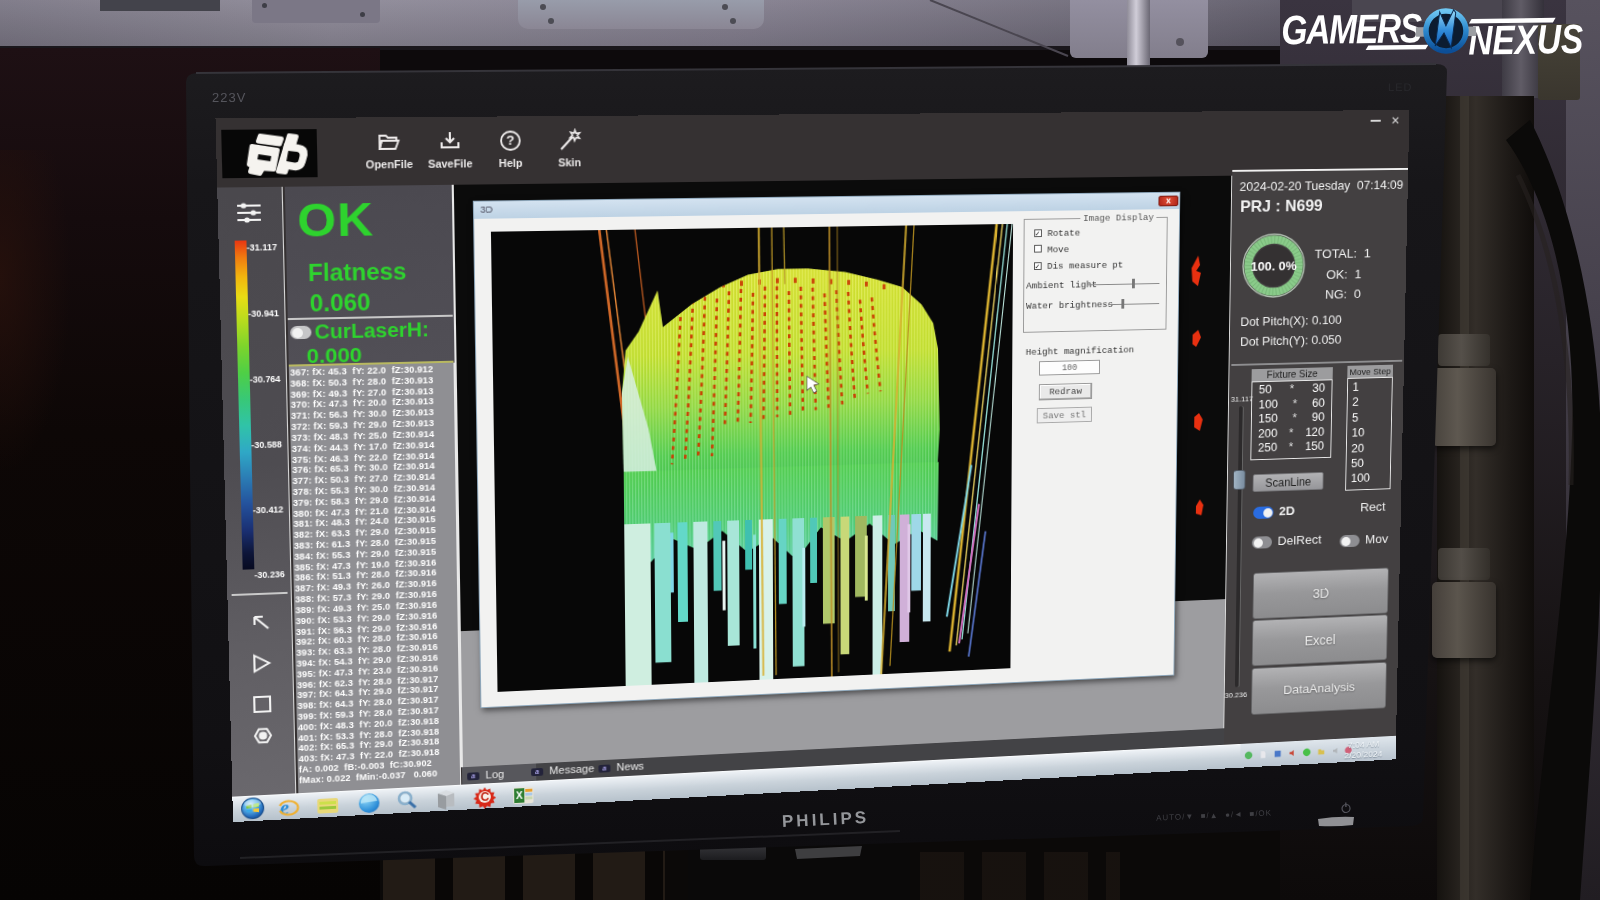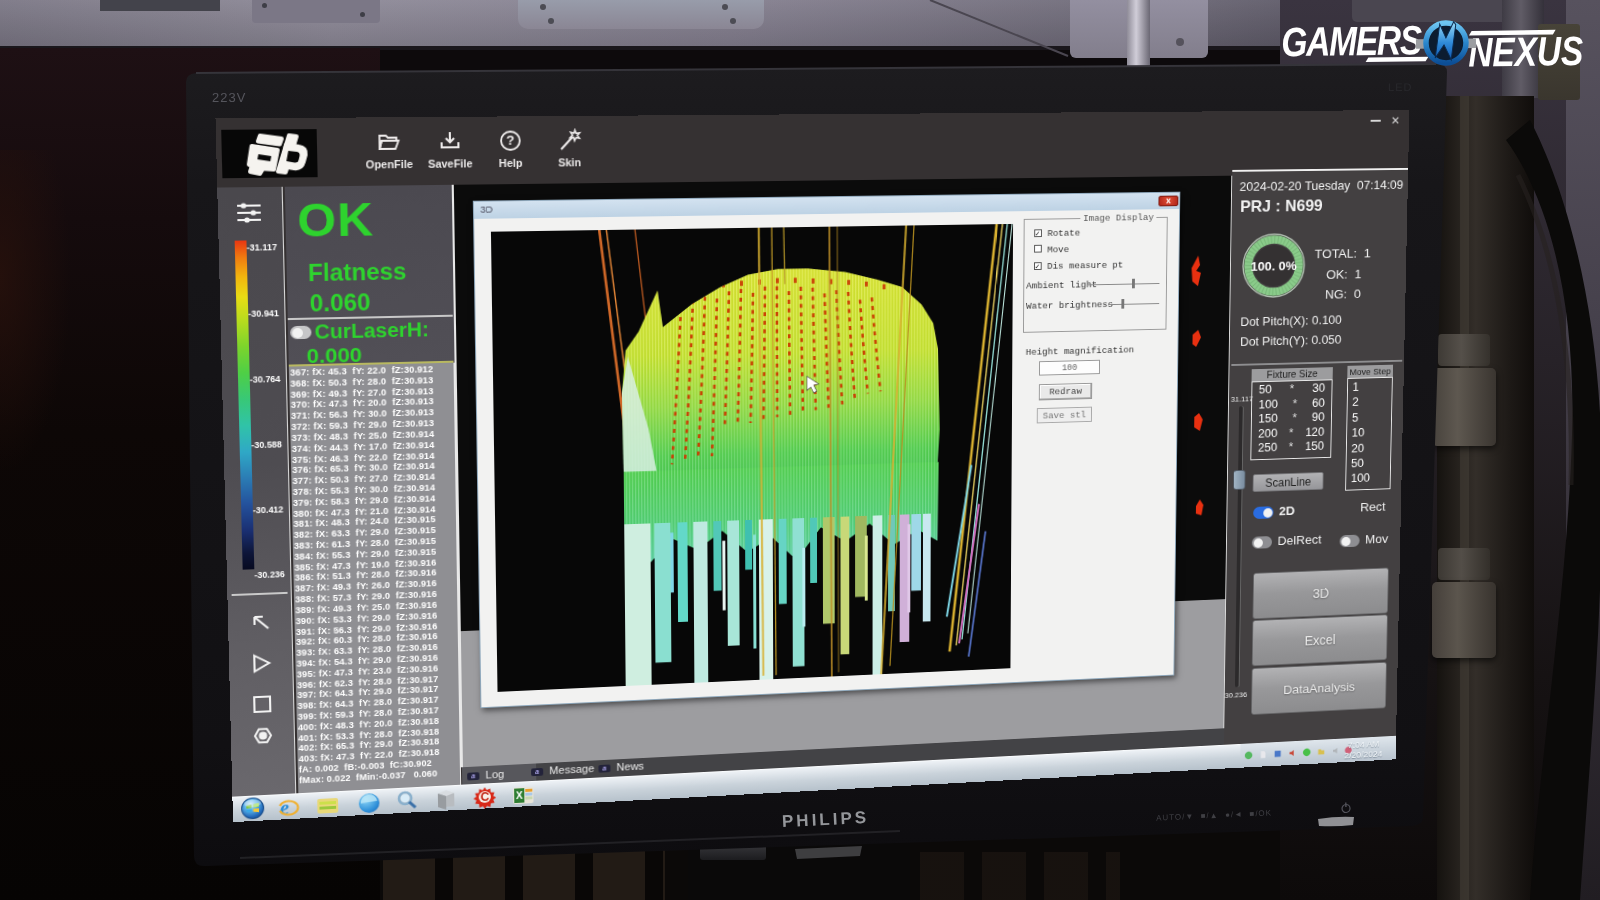--- a/index.html
+++ b/index.html
@@ -514,21 +514,21 @@
       <path d="M4,6 h7 l2,3 h7 v11 h-16 z" fill="#d8c050"></path>
     </svg>
     <svg class="ab" style="left:1128px;top:682px" width="10" height="10" viewBox="0 0 24 24">
       <path d="M5,9 h5 l6,-5 v16 l-6,-5 h-5 z" fill="#b0b4b8"></path>
     </svg>
     <svg class="ab" style="left:1142px;top:682px" width="10" height="10" viewBox="0 0 24 24">
       <path d="M12,3 a9,9 0 1 0 0.1,0 z" fill="#d06078"></path>
     </svg>
     <div class="ab" style="left:1133px;top:676px;width:62px;text-align:center;font-size:9.5px;line-height:11px;color:#f6fafd;text-shadow:0 1px 1px rgba(40,60,80,.5)">7:04 AM<br>2/20/2024</div>
   </div>
-<div class="ab" style="left:1278px;top:12px;width:322px;height:64px">
+<div class="ab" style="left:1278px;top:0;width:322px;height:64px">
 <svg width="322" height="64" viewBox="0 0 322 64">
 <defs>
 <linearGradient id="gnring" x1="0" y1="0" x2="0" y2="1">
  <stop offset="0" stop-color="#6ec6f2"></stop>
           <stop offset="0.5" stop-color="#2a86cc"></stop>
           <stop offset="1" stop-color="#0c4e96"></stop>
         </linearGradient>
 <linearGradient id="gnbolt" x1="0" y1="0" x2="0" y2="1">
  <stop offset="0" stop-color="#9adcf8"></stop>
           <stop offset="0.55" stop-color="#2f8ad8"></stop>

